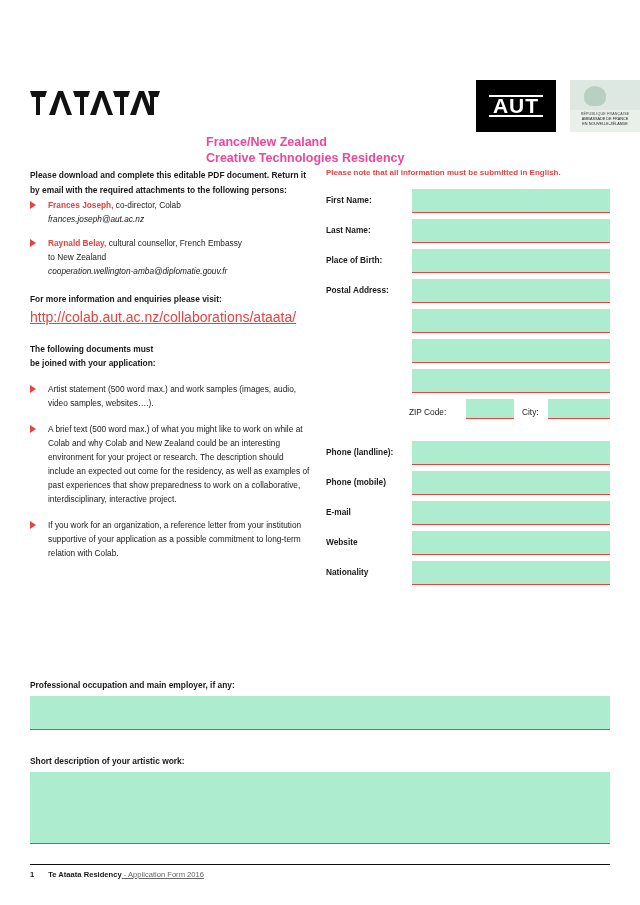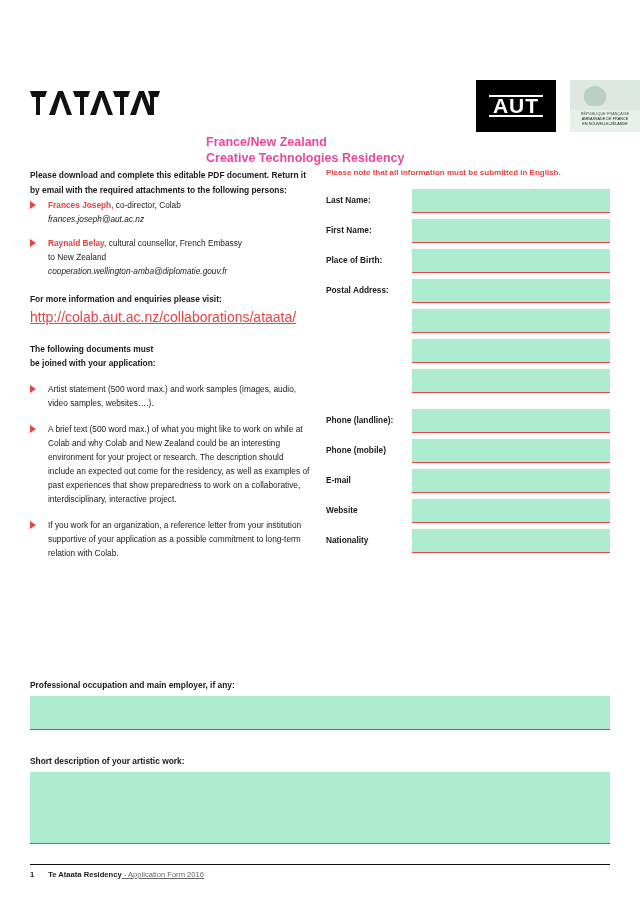--- a/index.html
+++ b/index.html
@@ -161,44 +161,50 @@
         <span class="tri"></span>
         <span>If you work for an organization, a reference letter from your institution supportive of your application as a possible commitment to long-term relation with Colab.</span>
       </div>
     </div>
   </div>
 
   <div class="right">
     <div class="note">Please note that all information must be submitted in English.</div>
 
     <div class="field-row">
+      <div class="field-label">First Name:</div>
+      <div class="field-box"></div>
+    </div>
+
+    <div class="field-row">
       <div class="field-label">Last Name:</div>
-      <div class="field-box"></div>
-    </div>
-
-    <div class="field-row">
-      <div class="field-label">First Name:</div>
       <div class="field-box"></div>
     </div>
 
 
 
     <div class="field-row">
       <div class="field-label">Place of Birth:</div>
       <div class="field-box"></div>
     </div>
 
     <div class="field-row">
       <div class="field-label">Postal Address:</div>
       <div class="field-box"></div>
     </div>
     <div class="addr-box" style="margin-bottom:6px;"></div>
     <div class="addr-box" style="margin-bottom:6px;"></div>
     <div class="addr-box" style="margin-bottom:6px;"></div>
 
+    <div class="zip-row">
+      <div class="zip-label">ZIP Code:</div>
+      <div class="zip-box"></div>
+      <div class="city-label">City:</div>
+      <div class="city-box"></div>
+    </div>
 
     <div class="field-row" style="margin-top:16px;">
       <div class="field-label">Phone (landline):</div>
       <div class="field-box"></div>
     </div>
     <div class="field-row">
       <div class="field-label">Phone (mobile)</div>
       <div class="field-box"></div>
     </div>
     <div class="field-row">

